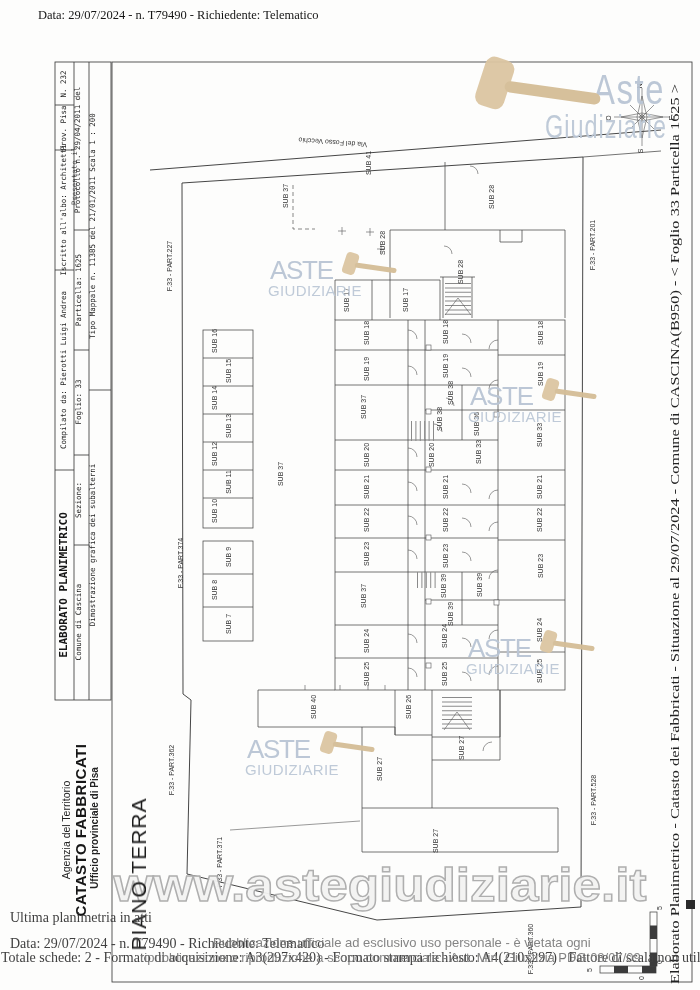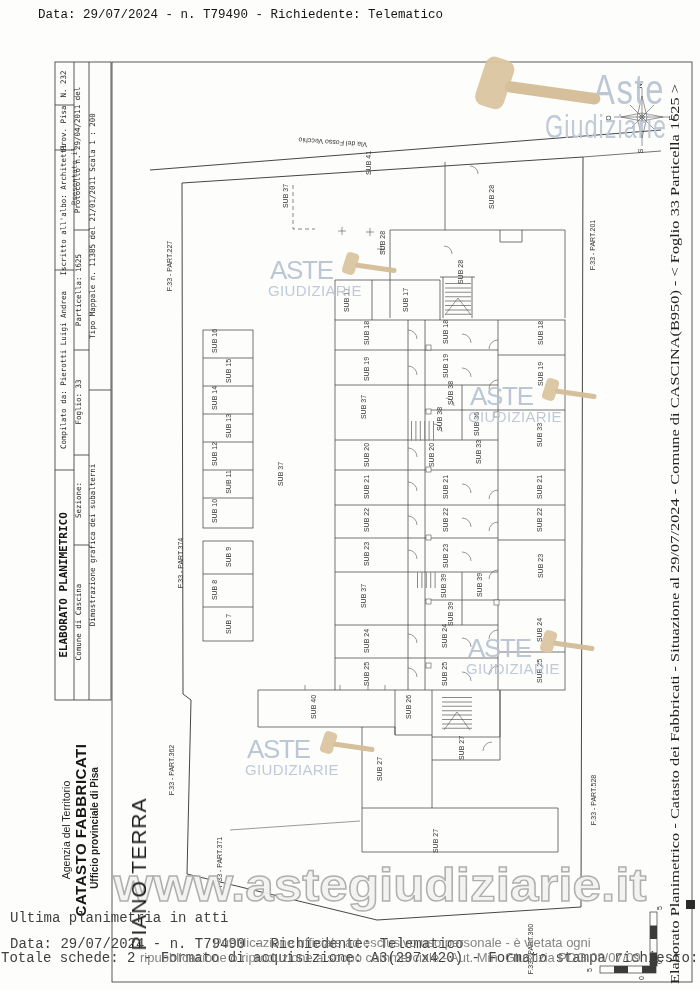--- a/index.html
+++ b/index.html
@@ -1,18 +1,18 @@
 <!DOCTYPE html>
 <html><head>
 <meta charset="utf-8">
 <style>
   html,body{margin:0;padding:0;}
   body{width:700px;height:990px;background:#fdfdfc;position:relative;overflow:hidden;
        font-family:"Liberation Serif",serif;color:#111;}
-  .abs{position:absolute;white-space:nowrap;font-family:Liberation Mono, monospace;}
+  .abs{position:absolute;white-space:nowrap;}
   .hdr-text{font-size:12.5px;color:#151515;}
   .f-black{font-size:14px;color:#404040;}
   .disc{font-family:"Liberation Sans",sans-serif;font-size:13px;color:rgba(122,122,122,.92);}
   .rot{transform:translate(-50%,-50%) rotate(-90deg);}
   .agency1{font-family:"Liberation Sans",sans-serif;font-size:10.5px;color:#222;}
   .agency2{font-family:"Liberation Sans",sans-serif;font-size:15px;font-weight:700;color:#161616;letter-spacing:.5px;}
   .agency3{font-family:"Liberation Sans",sans-serif;font-size:10px;font-weight:700;color:#222;}
   .floor{font-family:"Liberation Sans",sans-serif;font-size:21px;color:#1c1c1c;letter-spacing:1px;}
   svg{position:absolute;left:0;top:0;}
   svg text{font-family:"Liberation Sans",sans-serif;}

